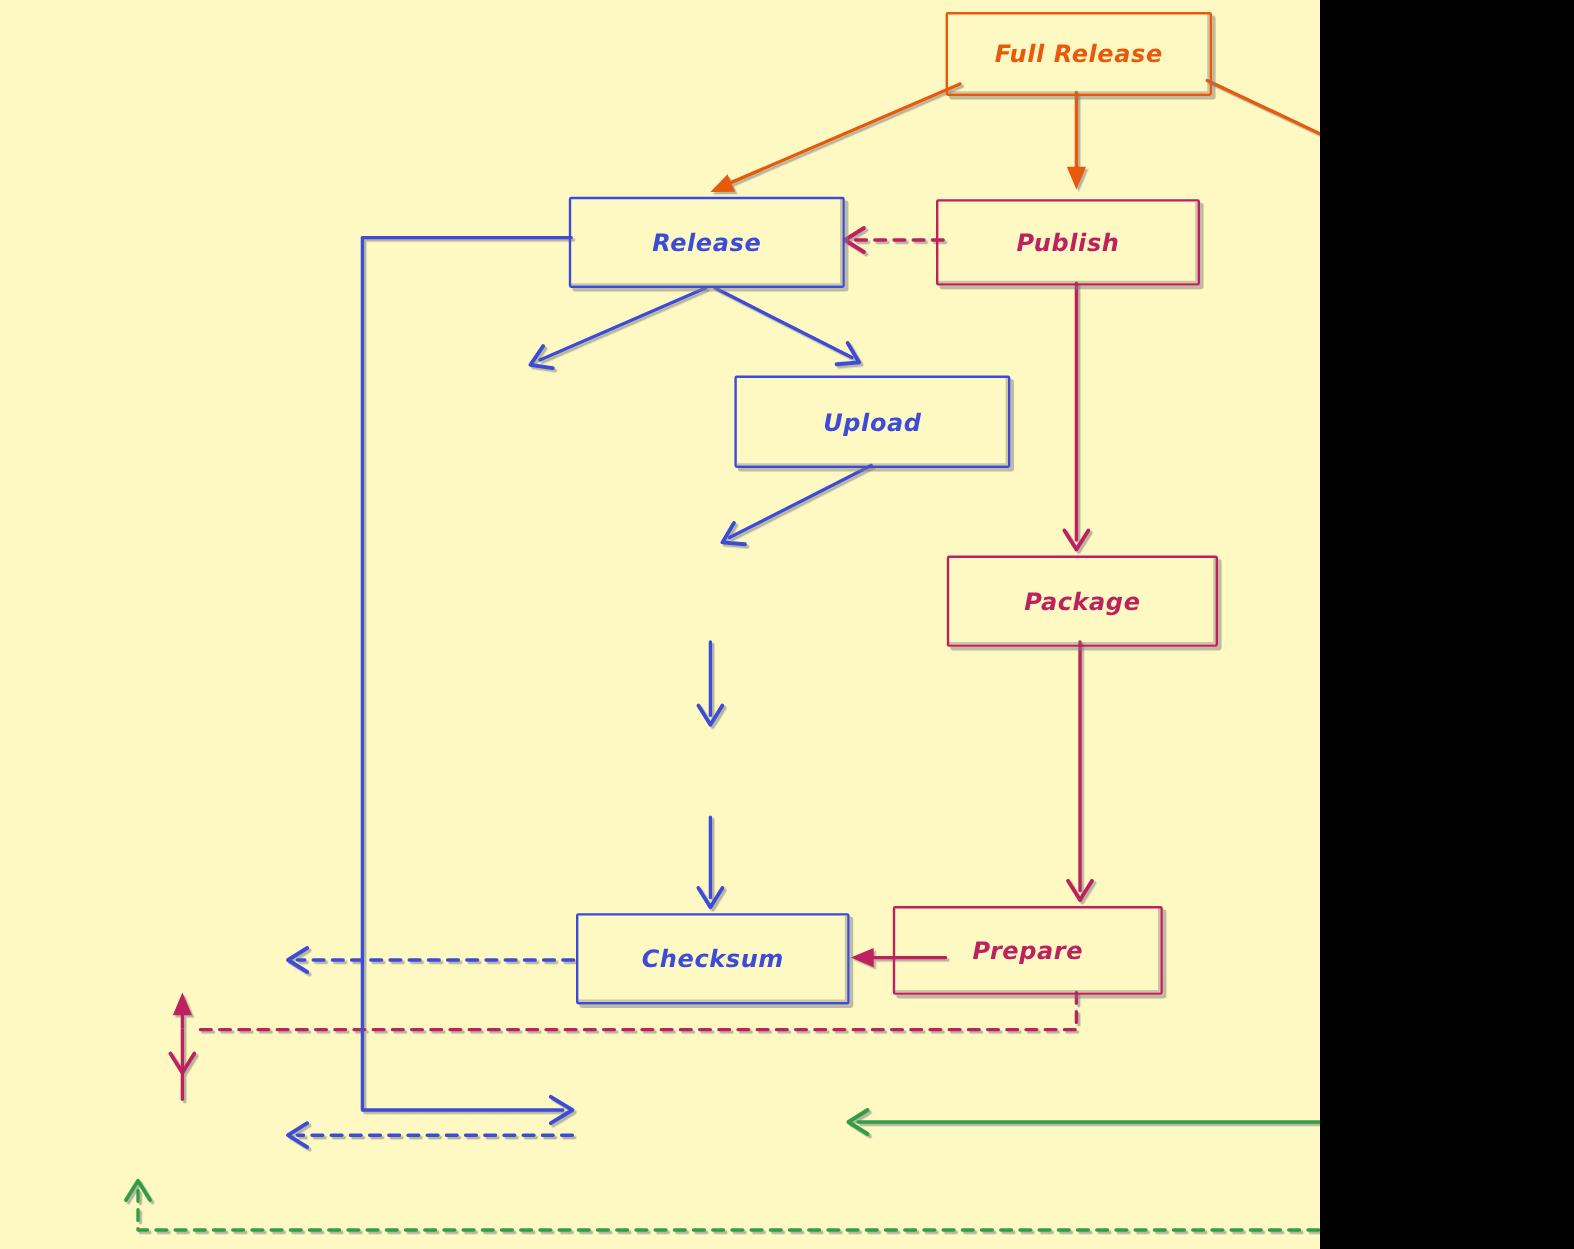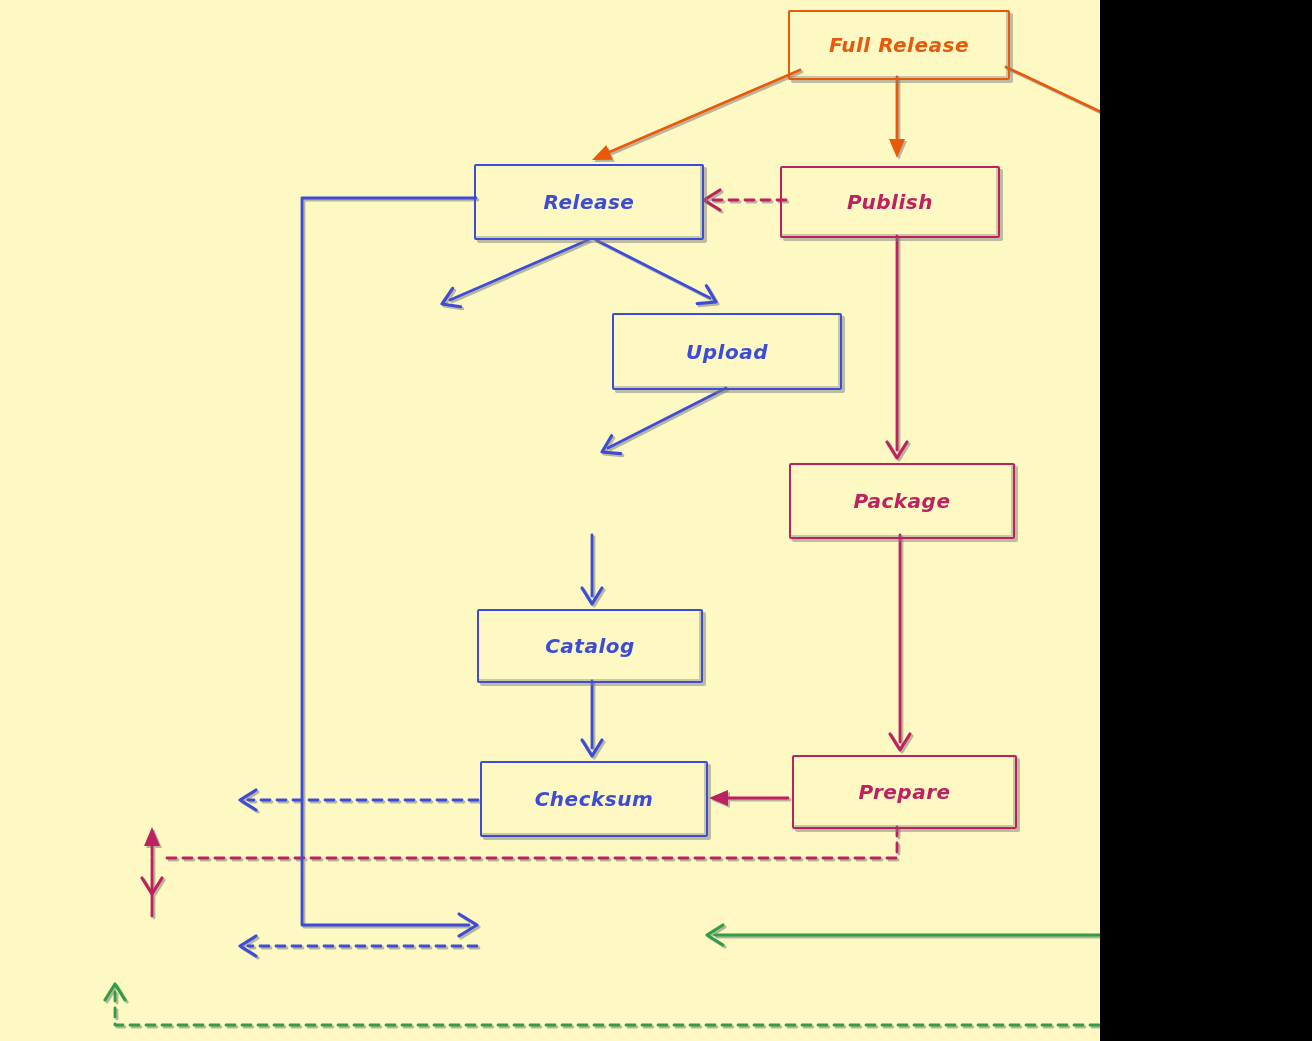--- a/index.html
+++ b/index.html
@@ -109,26 +109,23 @@
 
   <div class="node c-blue" style="left:612px;top:313px;width:226px;height:73px">
     <span>Upload</span>
   </div>
 
 
   <div class="node c-pink" style="left:789px;top:463px;width:222px;height:72px">
     <span>Package</span>
   </div>
 
-  <div class="node c-blue" style="left:477px;top:609px;width:222px;height:70px">
-    <span>Catalog</span>
-  </div>
 
   <div class="node c-blue" style="left:480px;top:761px;width:224px;height:72px">
     <span>Checksum</span>
   </div>
 
-  <div class="node c-pink" style="left:792px;top:755px;width:221px;height:70px">
+  <div class="node c-pink" style="left:744px;top:755px;width:221px;height:70px">
     <span>Prepare</span>
   </div>
 
 
 </div>
 
 </body></html>

